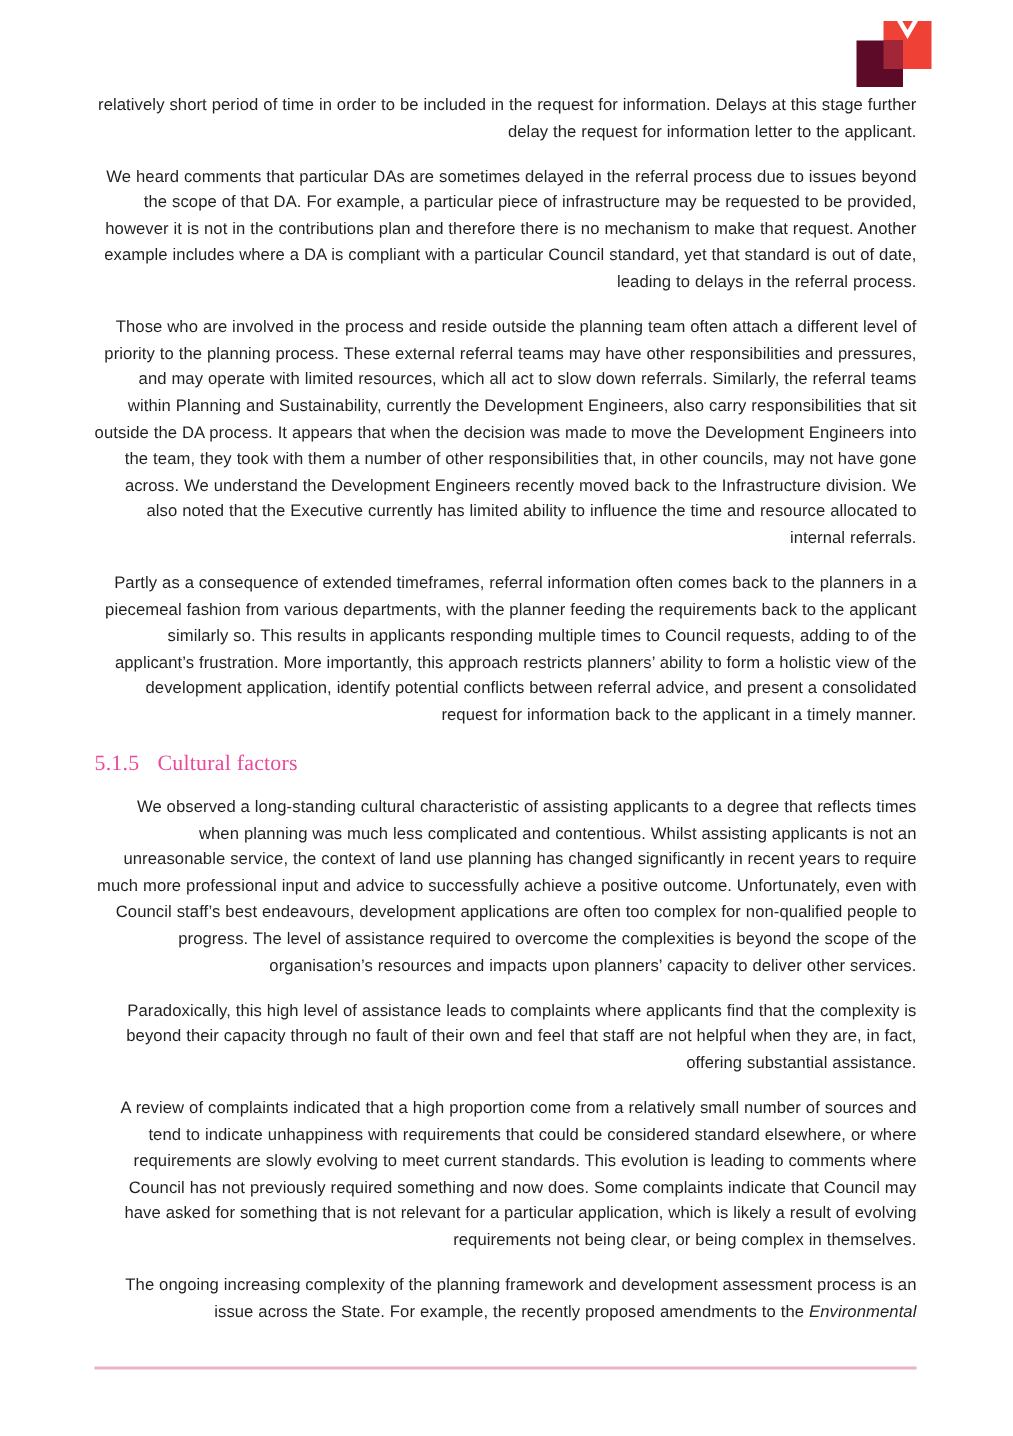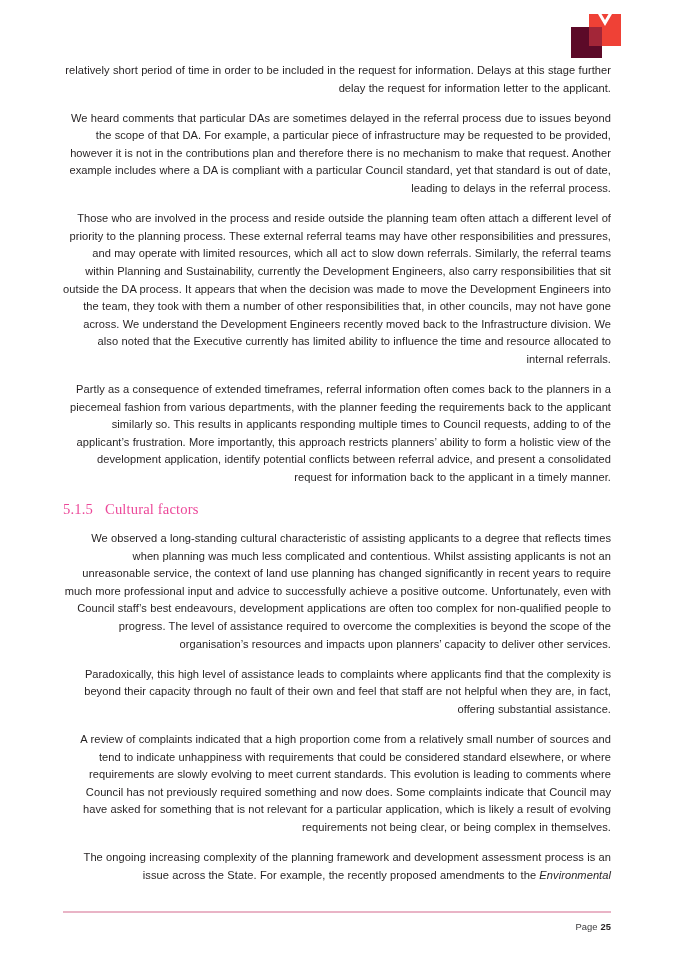--- a/index.html
+++ b/index.html
@@ -137,16 +137,15 @@
     <p class="body-text">We observed a long-standing cultural characteristic of assisting applicants to a degree that reflects times when planning was much less complicated and contentious. Whilst assisting applicants is not an unreasonable service, the context of land use planning has changed significantly in recent years to require much more professional input and advice to successfully achieve a positive outcome. Unfortunately, even with Council staff’s best endeavours, development applications are often too complex for non-qualified people to progress. The level of assistance required to overcome the complexities is beyond the scope of the organisation’s resources and impacts upon planners’ capacity to deliver other services.</p>
     <p class="body-text">Paradoxically, this high level of assistance leads to complaints where applicants find that the complexity is beyond their capacity through no fault of their own and feel that staff are not helpful when they are, in fact, offering substantial assistance.</p>
     <p class="body-text">A review of complaints indicated that a high proportion come from a relatively small number of sources and tend to indicate unhappiness with requirements that could be considered standard elsewhere, or where requirements are slowly evolving to meet current standards. This evolution is leading to comments where Council has not previously required something and now does. Some complaints indicate that Council may have asked for something that is not relevant for a particular application, which is likely a result of evolving requirements not being clear, or being complex in themselves.</p>
 
     <p class="body-text"><span>The ongoing increasing complexity of the planning framework and development assessment process is an issue across the State. For example, the recently proposed amendments to the </span><span class="it">Environmental</span></p>
 
   </div>
 
   <div class="footer">
     <div class="footer-rule"></div>
-    <div class="footer-text"><span>Page </span><span class="pagenum">25</span></div>
   </div>
 
 </div>
 
 </body></html>

